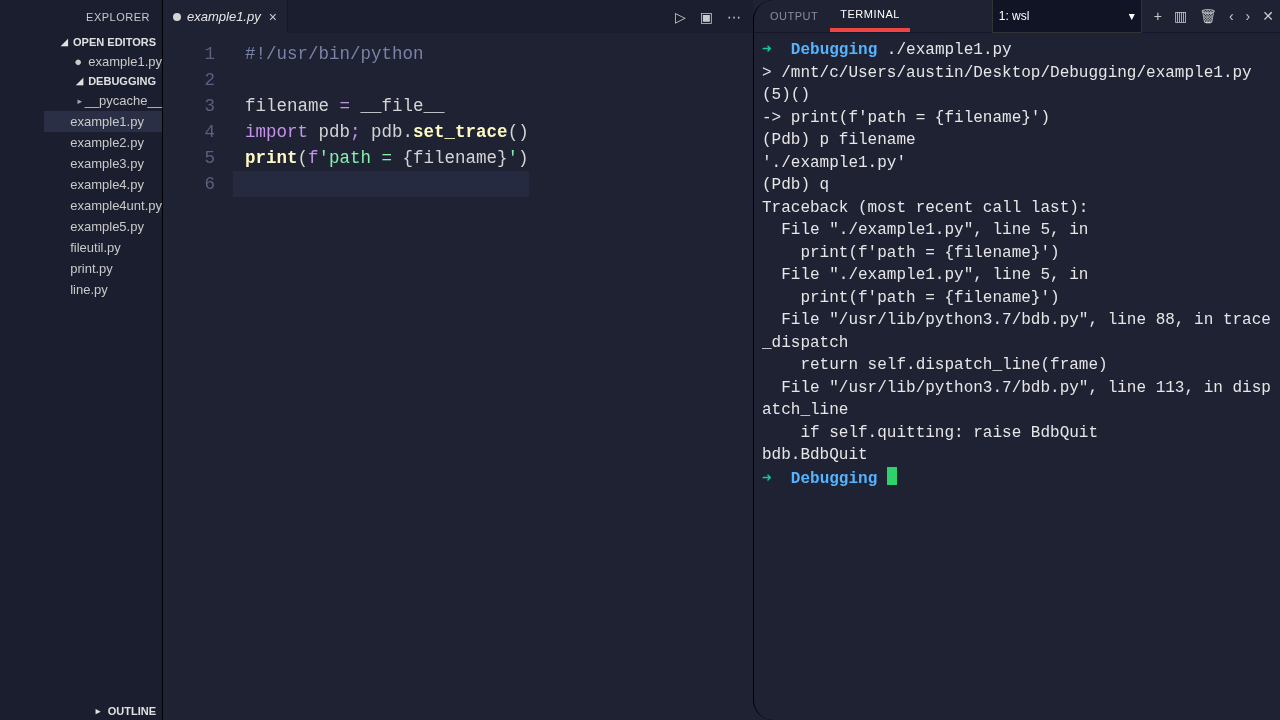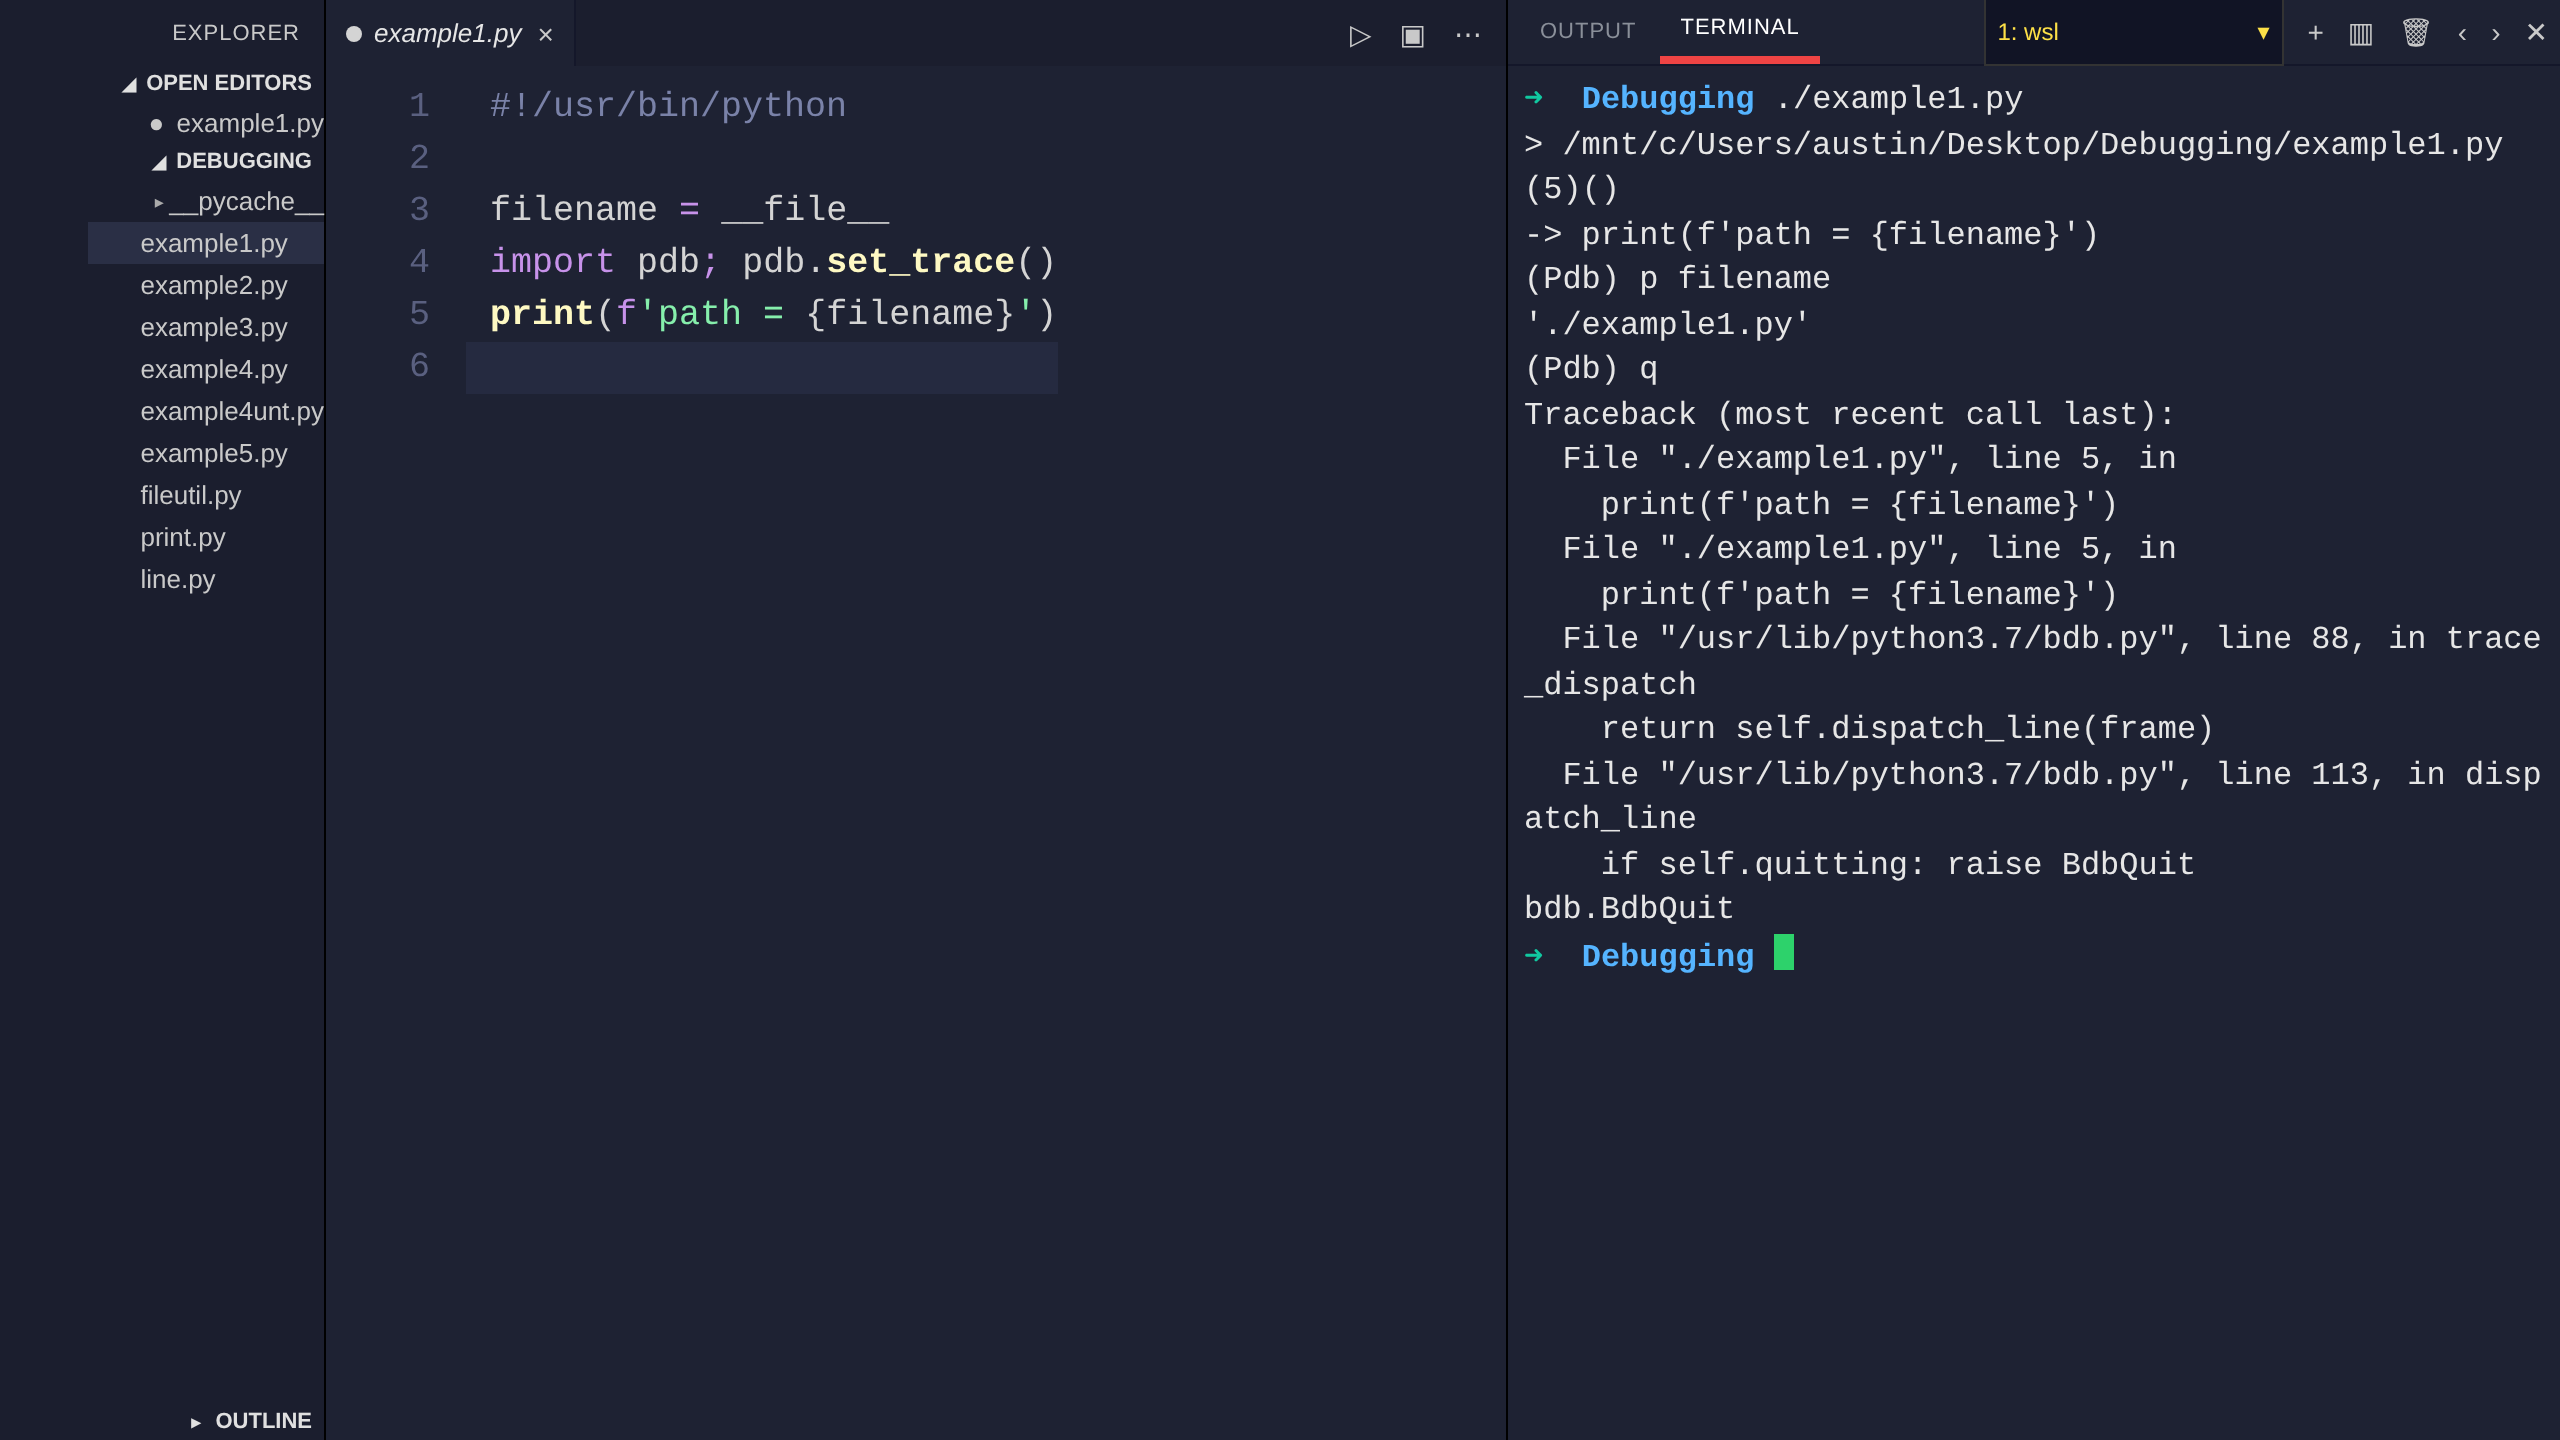--- a/index.html
+++ b/index.html
@@ -89,40 +89,40 @@
   .k { color:#c792ea; }
   .f { color:#fef9c3;font-weight:bold; }
   .s { color:#86efac; }
   .v { color:#d4d4d4; }
   .c { color:#7a82a8; }
   
   .right {
     flex:1; height:100%;
     background:#1e2233;
     border-left:1px solid #000;
-    display:flex; flex-direction:column;
+    display:flex; flex-direction:column;border-radius:20px;
   }
   .term-tabs {
     height:33px;
     display:flex; align-items:center;
     padding:0 6px;
     border-bottom:1px solid #14172a;
     gap:2px;
   }
   .ttab {
     padding:0 10px; height:100%;
     display:flex; align-items:center;
     font-size:11px; letter-spacing:0.5px;
     color:#8a8f99; cursor:pointer;
   }
   .ttab.active { color:#fff; border-bottom:4px solid #ef4444;text-align:right; }
   .term-tabs .fill { flex:1; }
   .shell-select {
     background:#111425; border:1px solid #333;
-    color:#fde047; font-size:12px; height:34px;
+    color:#ffffff; font-size:12px; height:34px;
     width:150px; padding:0 6px;
     display:flex; align-items:center; justify-content:space-between;
     cursor:pointer;
   }
   .tools { display:flex; align-items:center; gap:12px; margin-left:10px; color:#c9c9c9; }
   .tools span { cursor:pointer; font-size:14px; }
   .term {
     flex:1;
     padding:6px 8px;
     font-family:Consolas,"Courier New",monospace;

